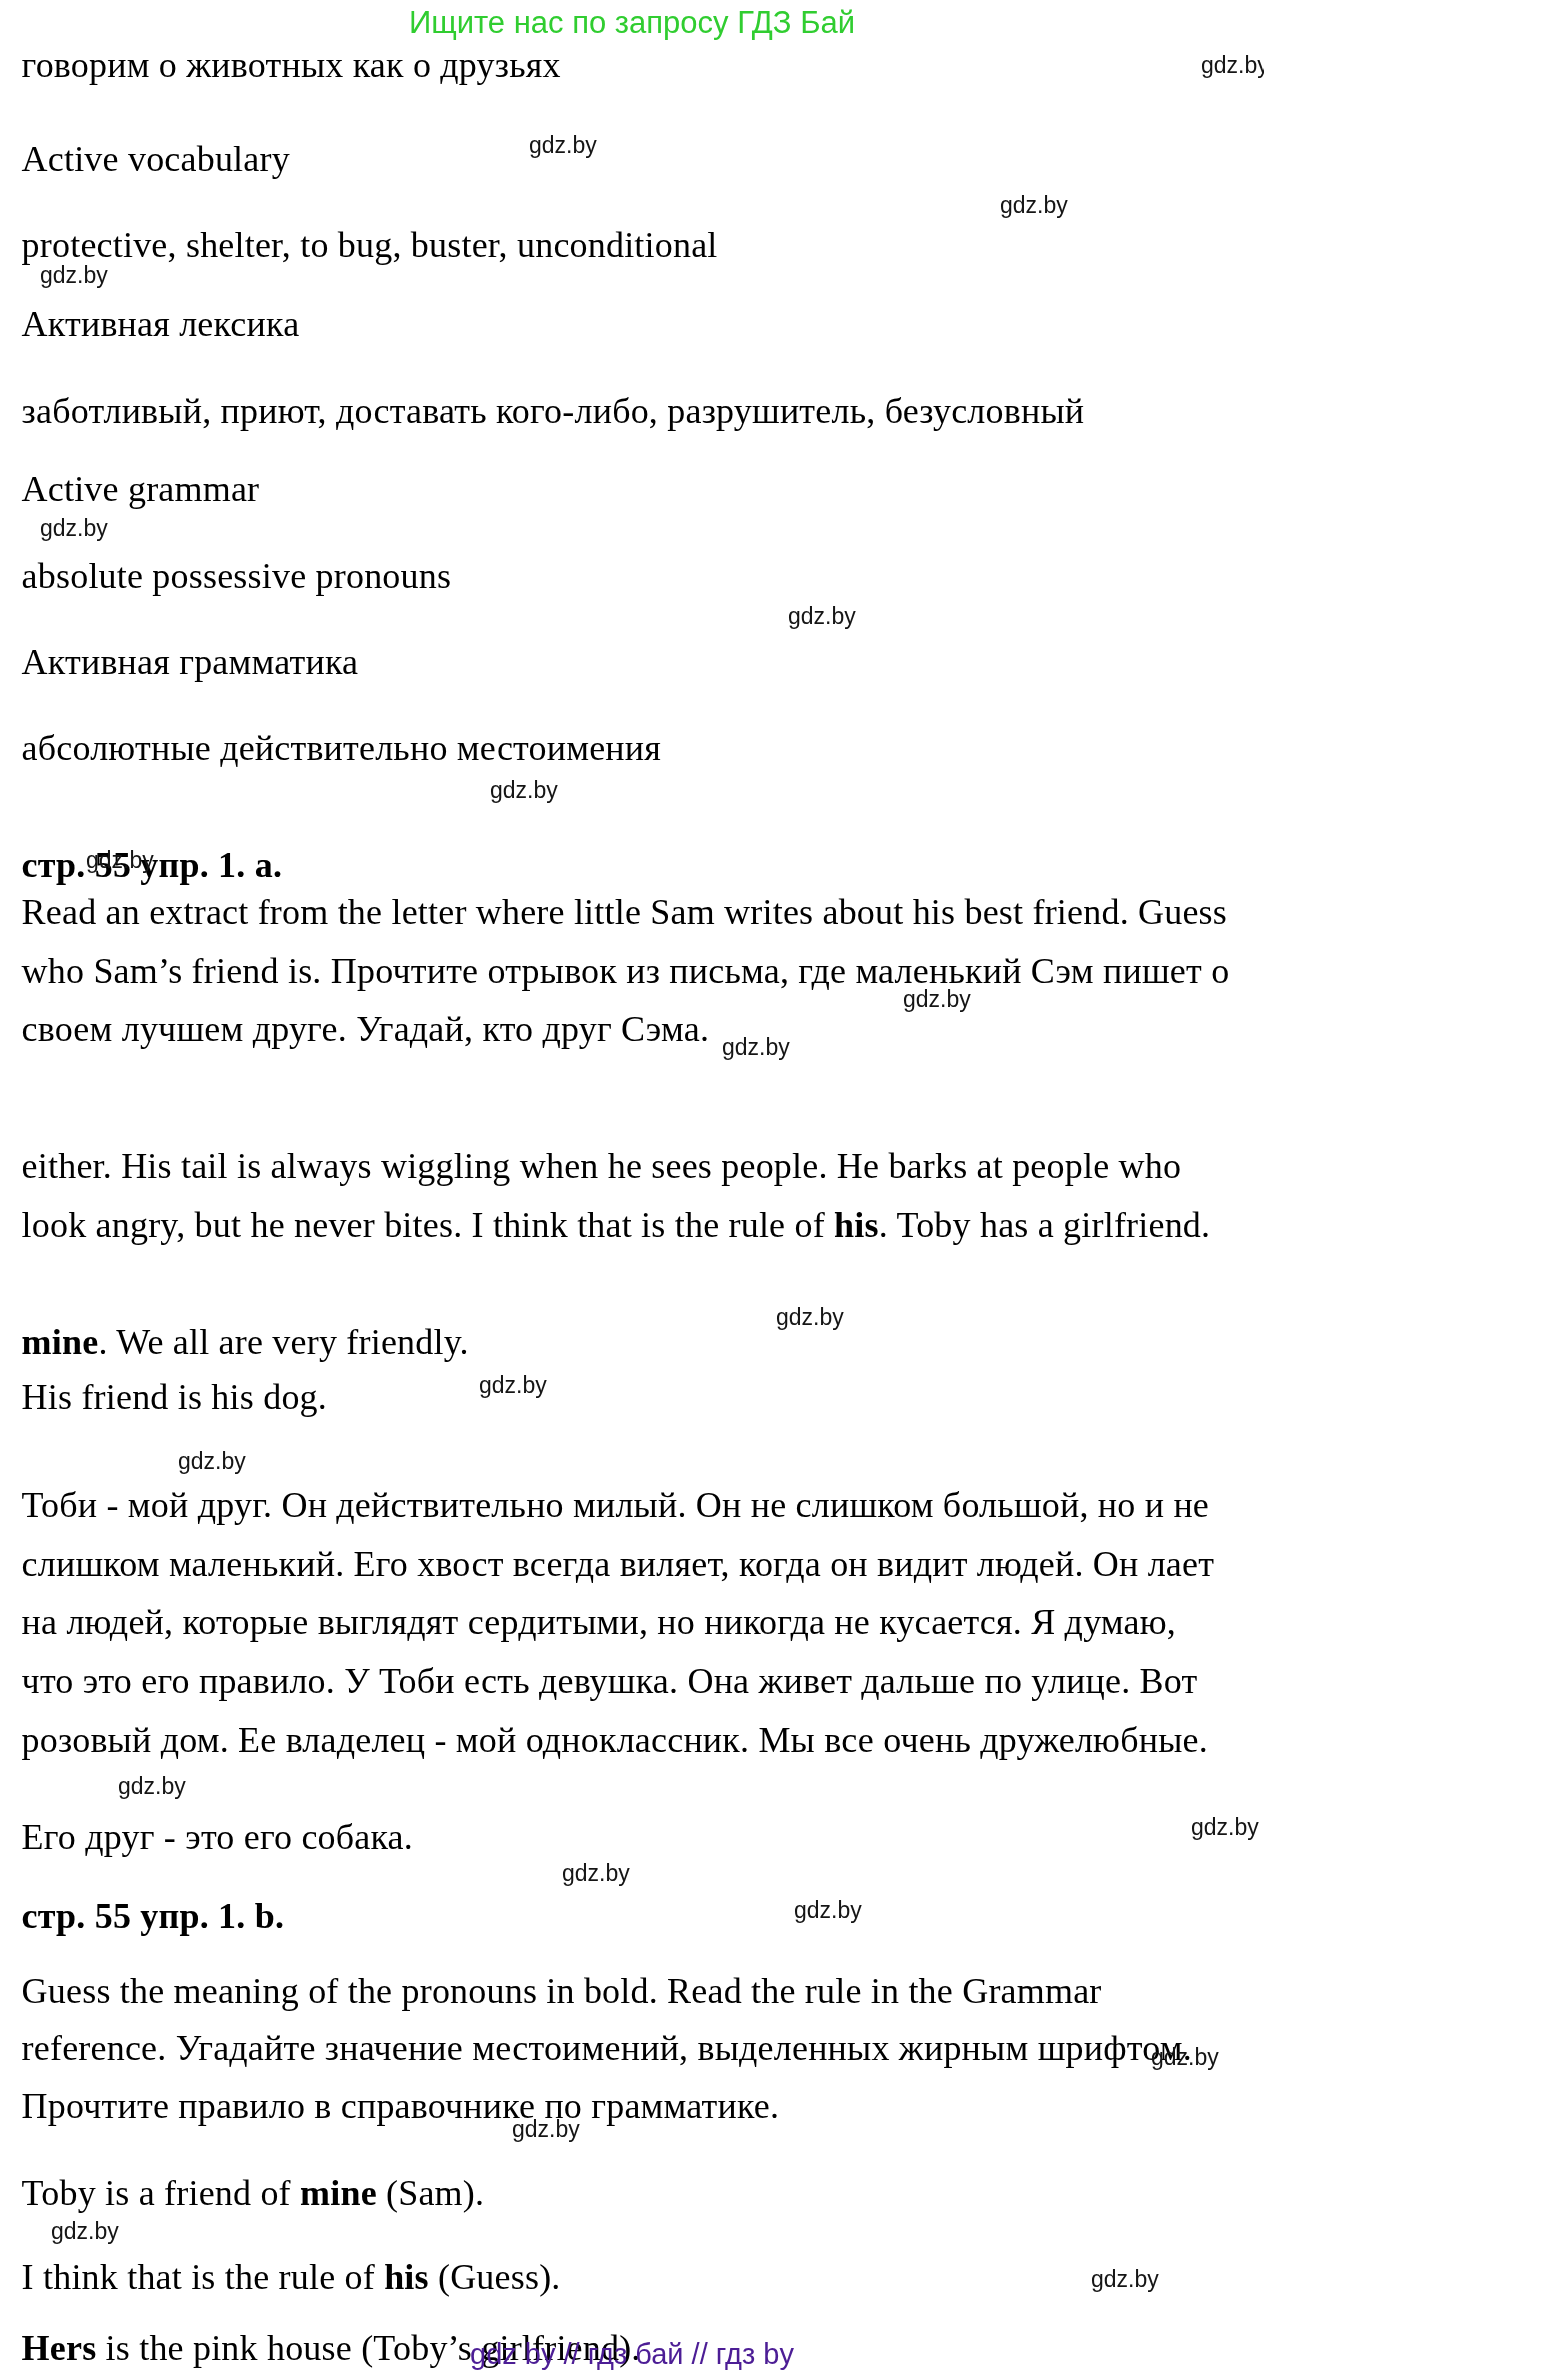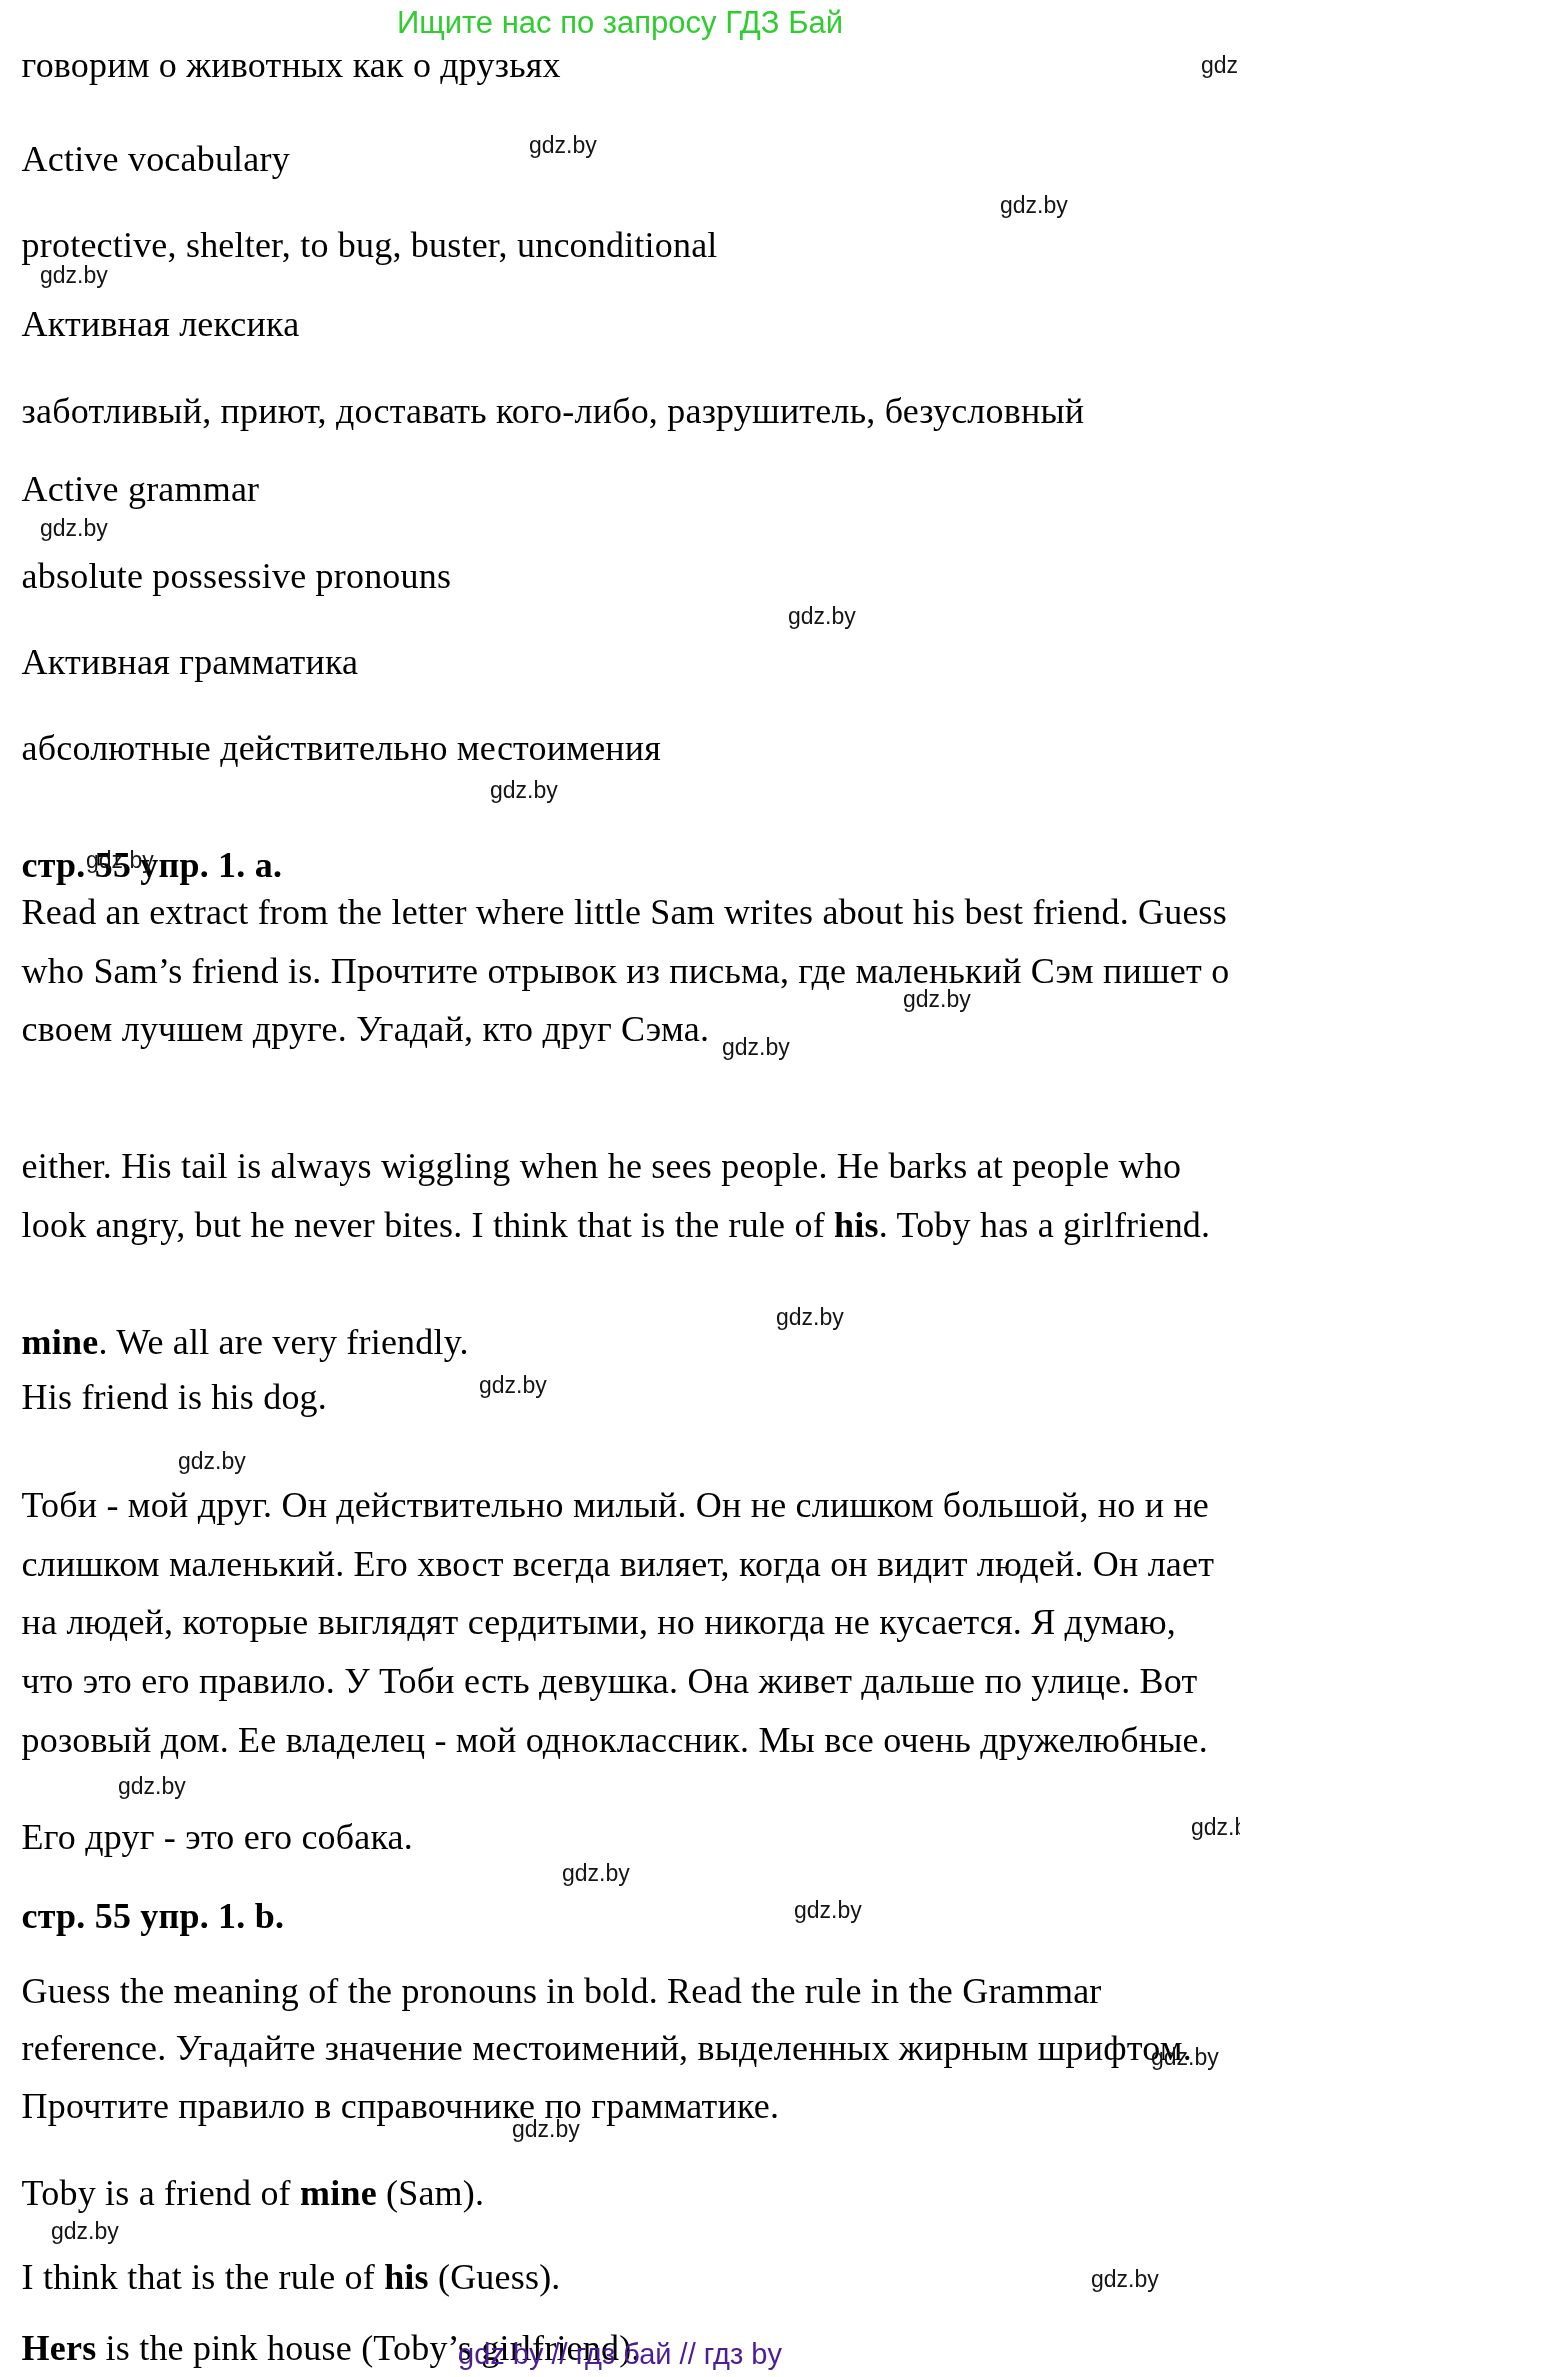--- a/index.html
+++ b/index.html
@@ -4,20 +4,21 @@
 <style>
   html,body { margin:0; padding:0; background:#ffffff; }
   .page {
     position:relative;
     width:1240px;
     height:2377px;
     background:#ffffff;
     overflow:hidden;
     font-family:"Liberation Serif", serif;
     color:#000000;
+    padding-left:24px;
   }
   .banner {
     position:absolute; top:4.6px; left:0; width:100%;
     text-align:center;
     font-family:"Liberation Sans", sans-serif;
     font-size:31px; font-weight:500;
     color:#30cd30;
     white-space:nowrap;
   }
   .line {

